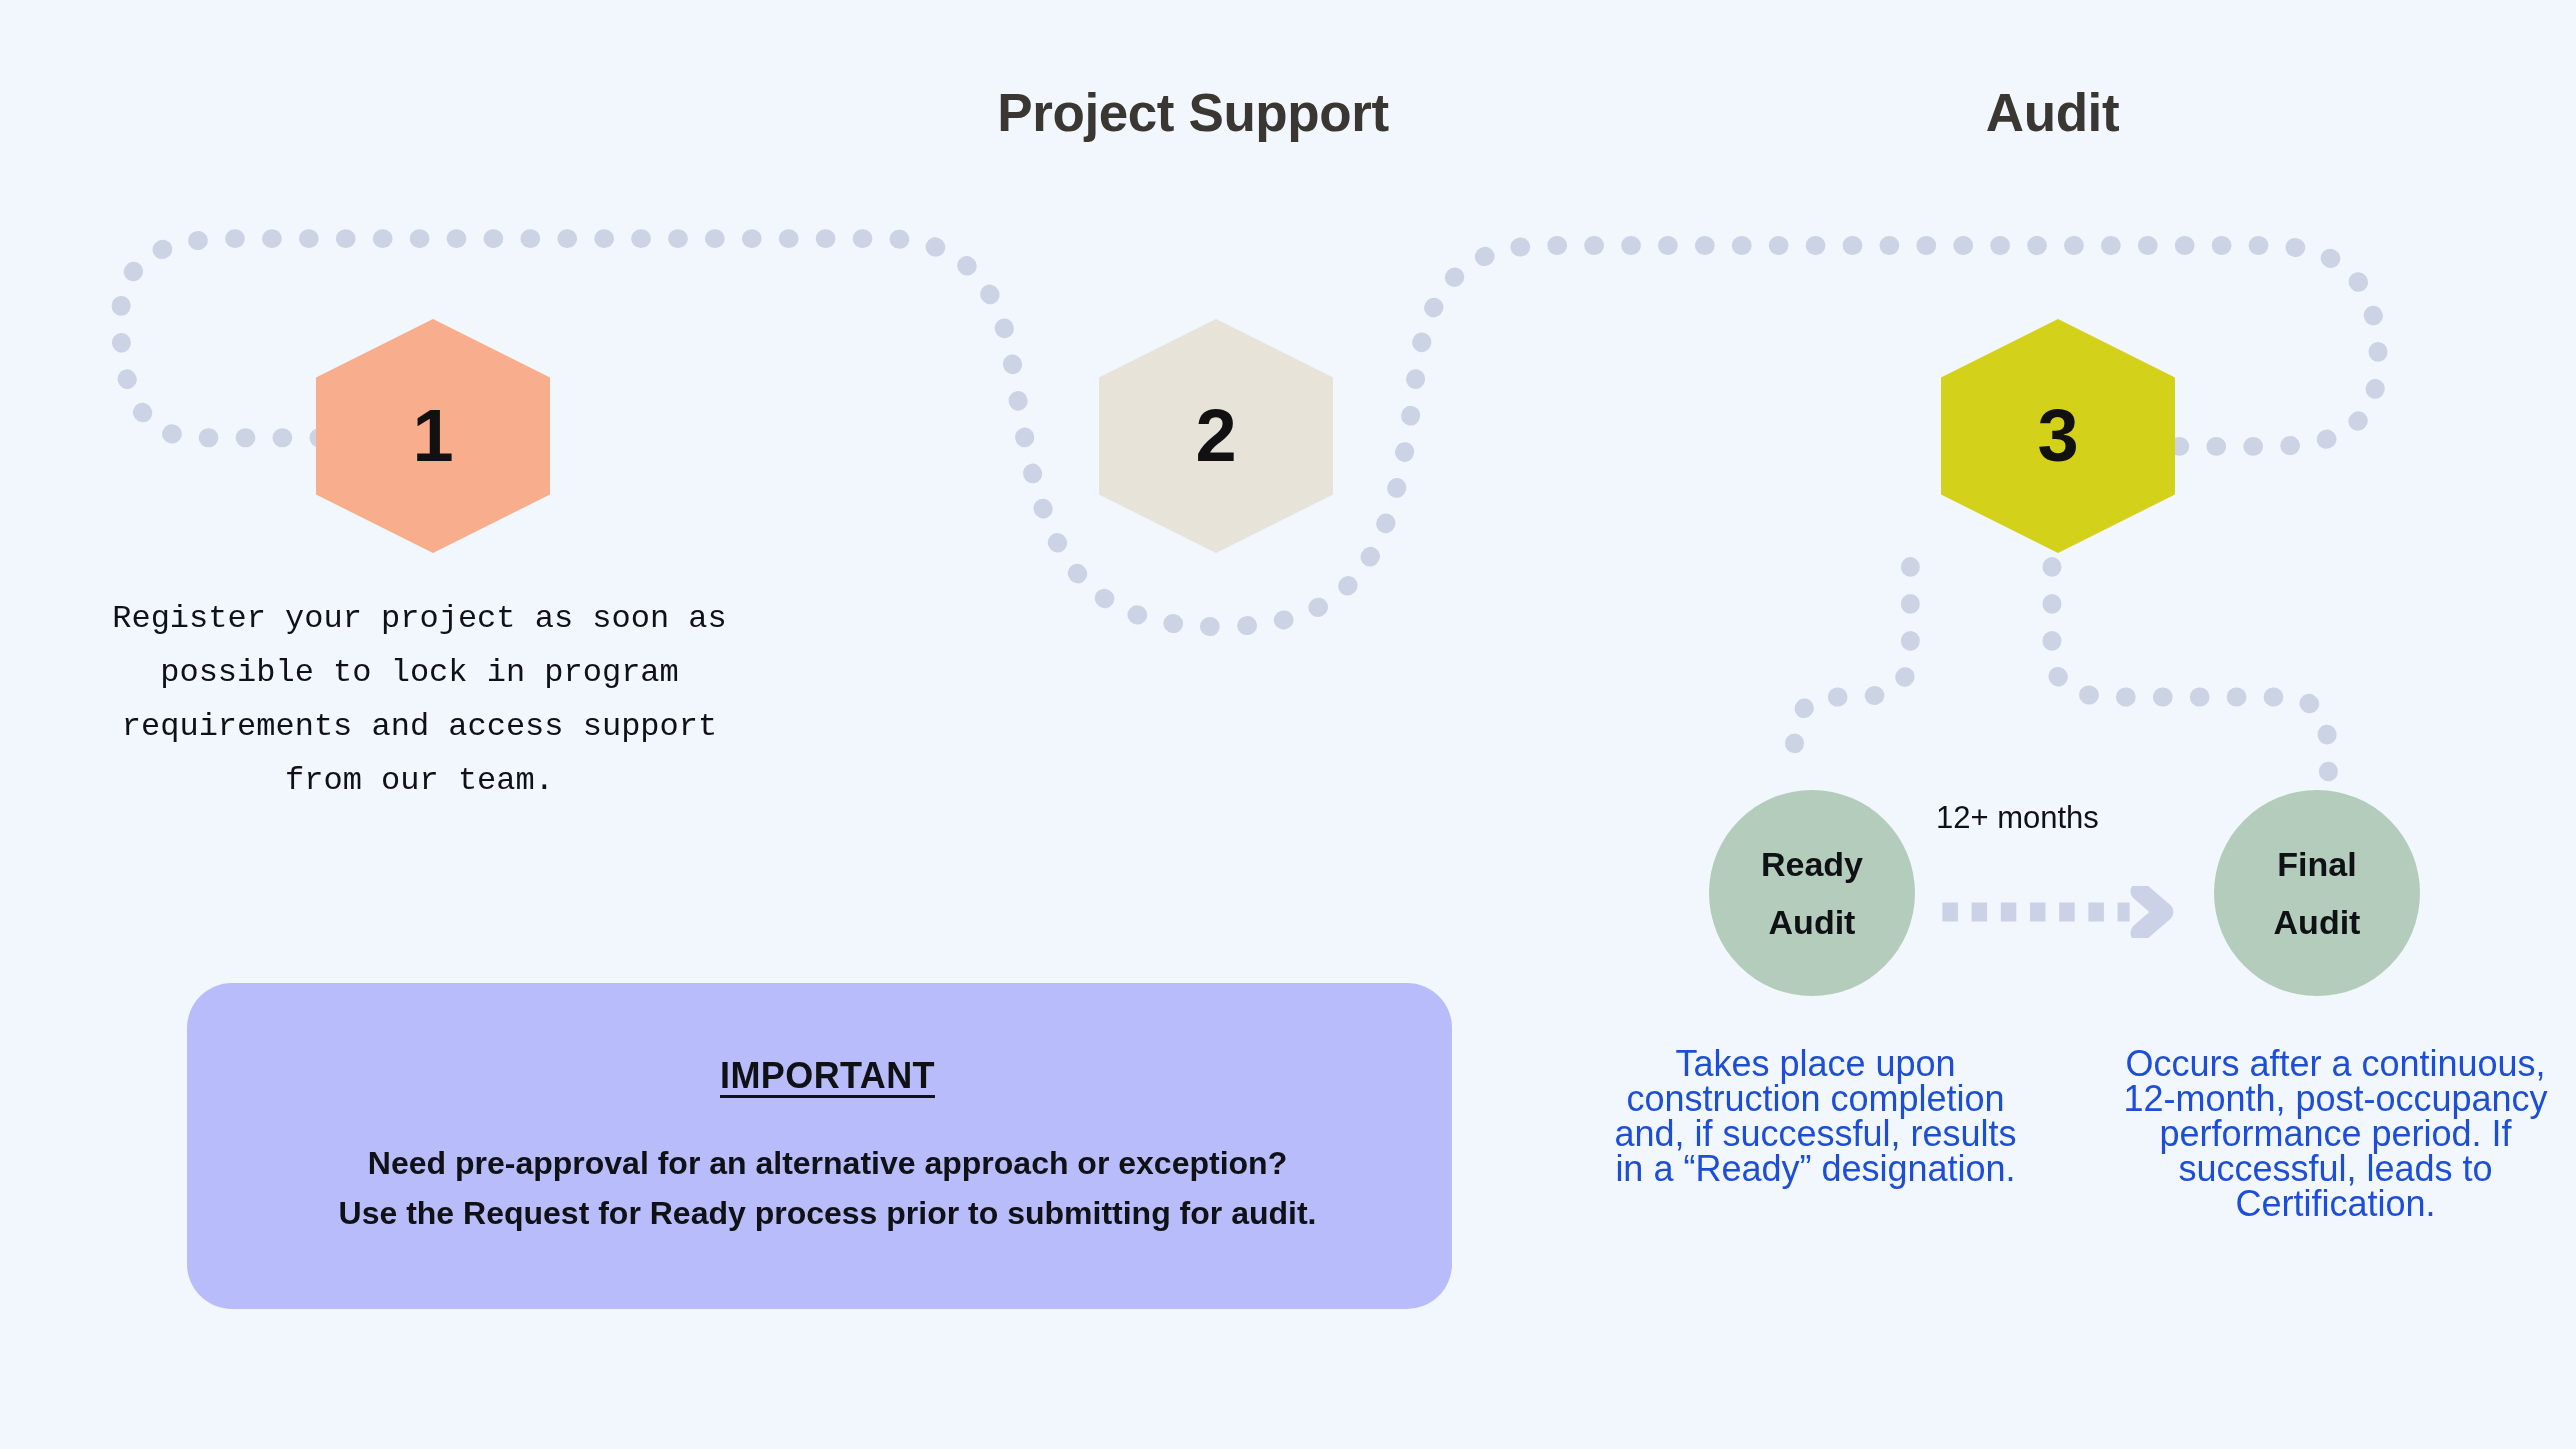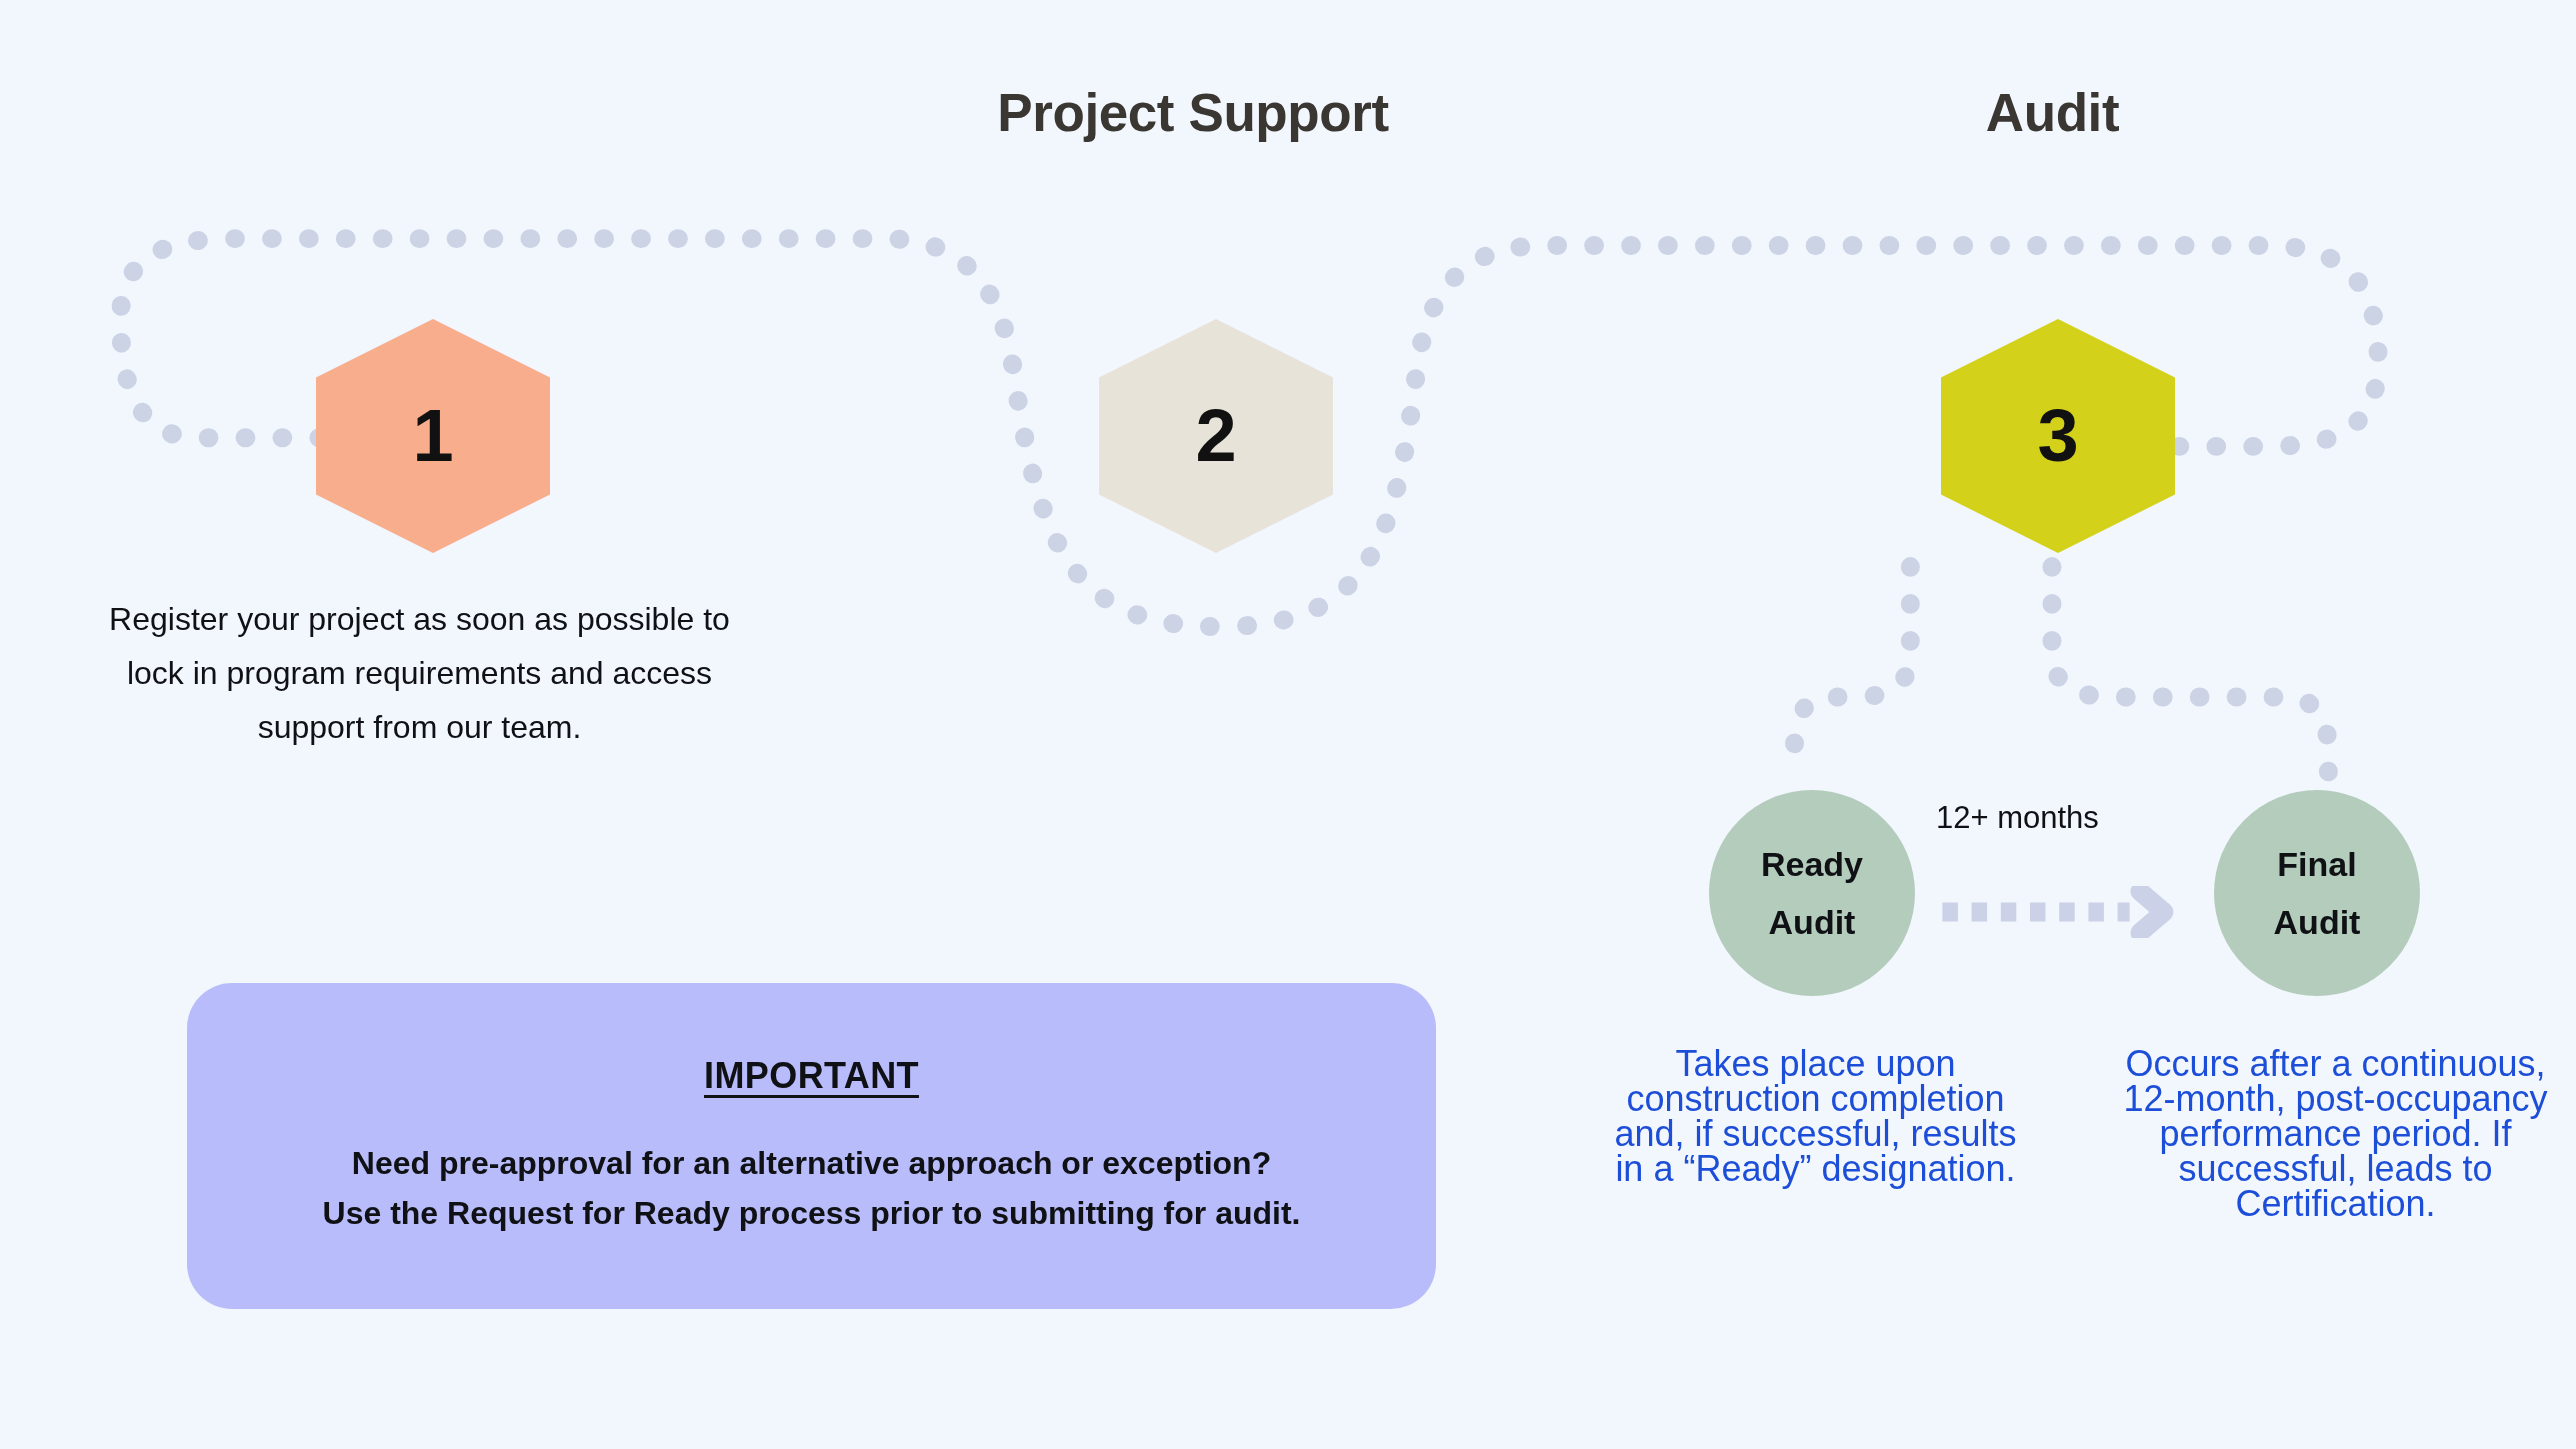--- a/index.html
+++ b/index.html
@@ -80,36 +80,37 @@
   #hex3 { left: 1941px; top: 319px; }
 
   
   .body-text {
     position: absolute;
     font-size: 32px;
     line-height: 54px;
     color: #0f1115;
     text-align: center;
   }
-  #text-registration { left: 93px;  top: 592px; width: 653px; }
+  #text-registration { left: 93px;  top: 592px; width: 653px; font-family: Liberation Mono, monospace; }
   #text-project      { left: 884px; top: 653px; width: 704px; }
 
   
   #important-box {
     position: absolute;
     left: 187px;
     top: 983px;
     width: 1249px;
     height: 326px;
     background: #b8bcfa;
     border-radius: 45px;
     display: flex;
     flex-direction: column;
     align-items: center;
     justify-content: center;
+    padding-left: 16px;
   }
   #important-title {
     font-size: 36px;
     font-weight: bold;
     color: #0f1115;
     text-decoration: underline;
     text-underline-offset: 6.9px;
     margin-bottom: 41px;
     letter-spacing: 0.4px;
   }

